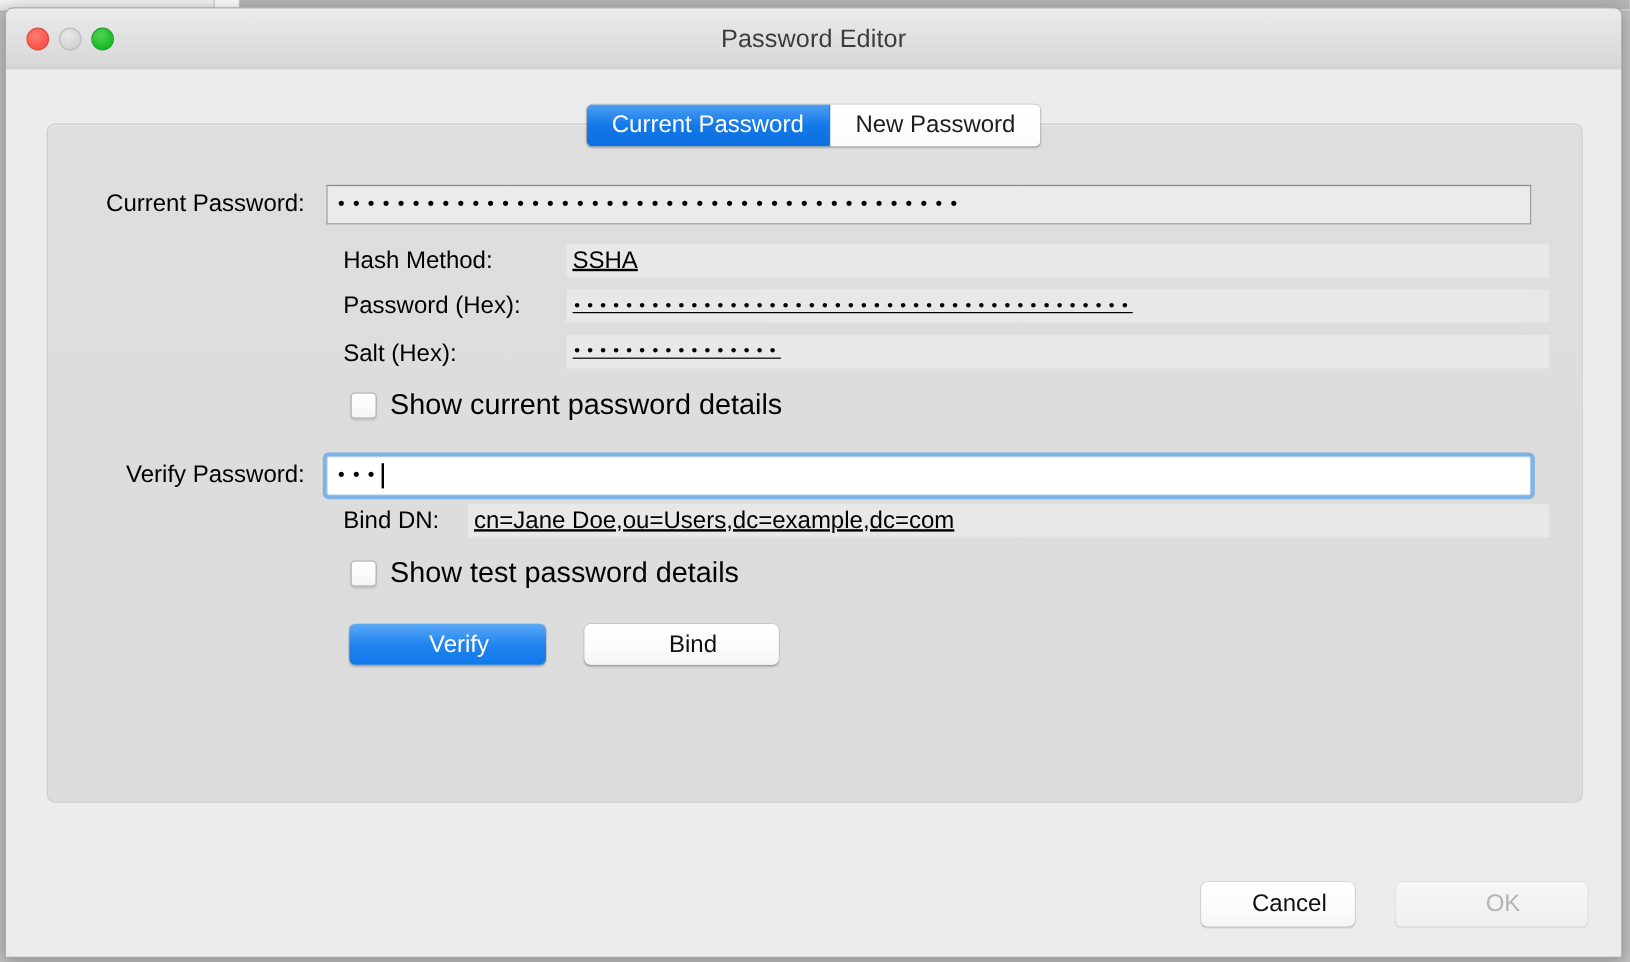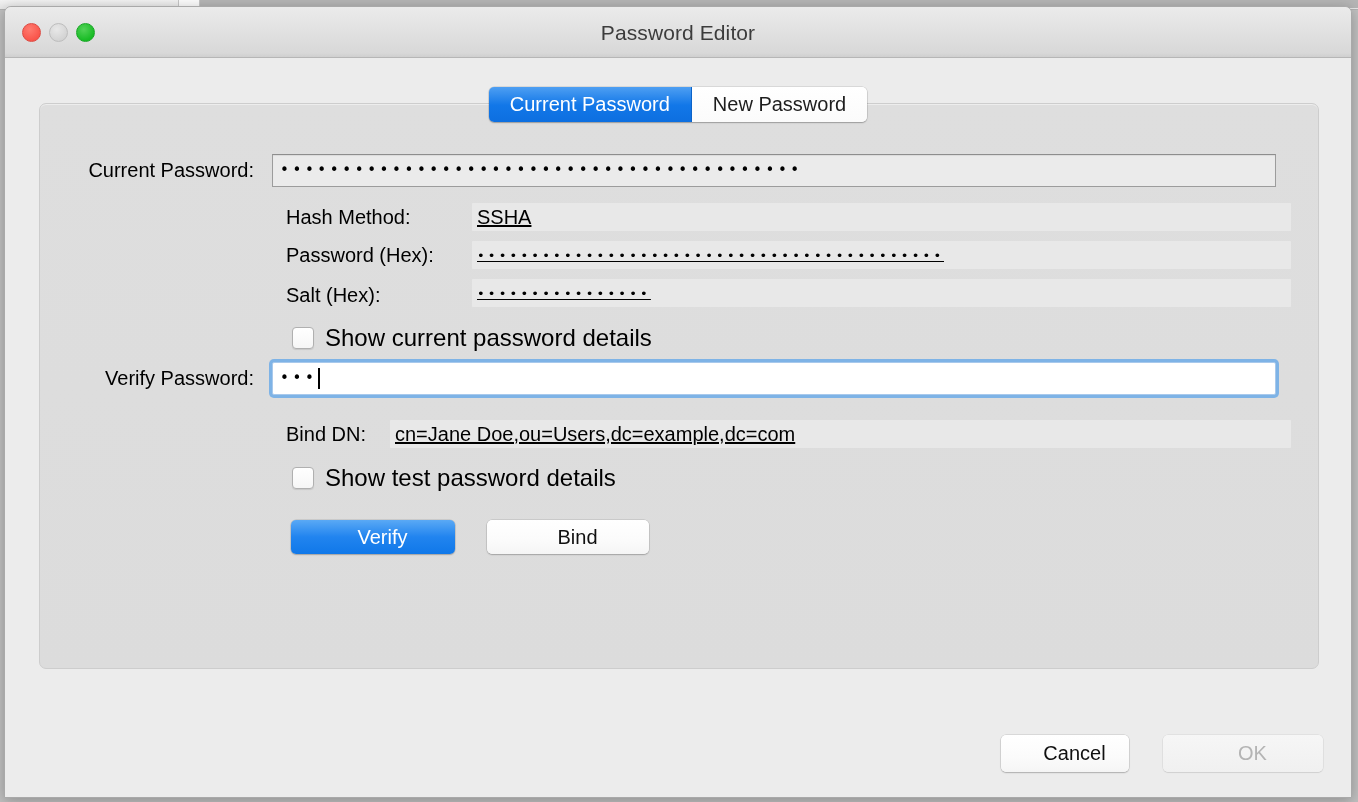--- a/index.html
+++ b/index.html
@@ -324,21 +324,21 @@
       <div class="readonly-field" style="width:819px;">
         <span class="dots small">••••••••••••••••</span>
       </div>
     </div>
 
     <div class="row check-row" style="left:287px; top:266px;">
       <span class="checkbox"></span>
       <span class="check-label">Show current password details</span>
     </div>
 
-    <div class="row" style="left:34px; top:304px; width:1258px;align-items:center;">
+    <div class="row" style="left:34px; top:322px; width:1258px;align-items:center;">
       <div class="form-label" style="width:215px;">Verify Password:</div>
       <div class="text-field focused" style="margin-left:18px; width:1004px;">
         <span class="dots">•••</span>
           <span class="caret"></span>
       </div>
     </div>
 
     <div class="row" style="left:281px; top:362px; width:1010px;">
       <div class="sub-label" style="width:104px;">Bind DN:</div>
       <div class="readonly-field" style="width:901px;">

